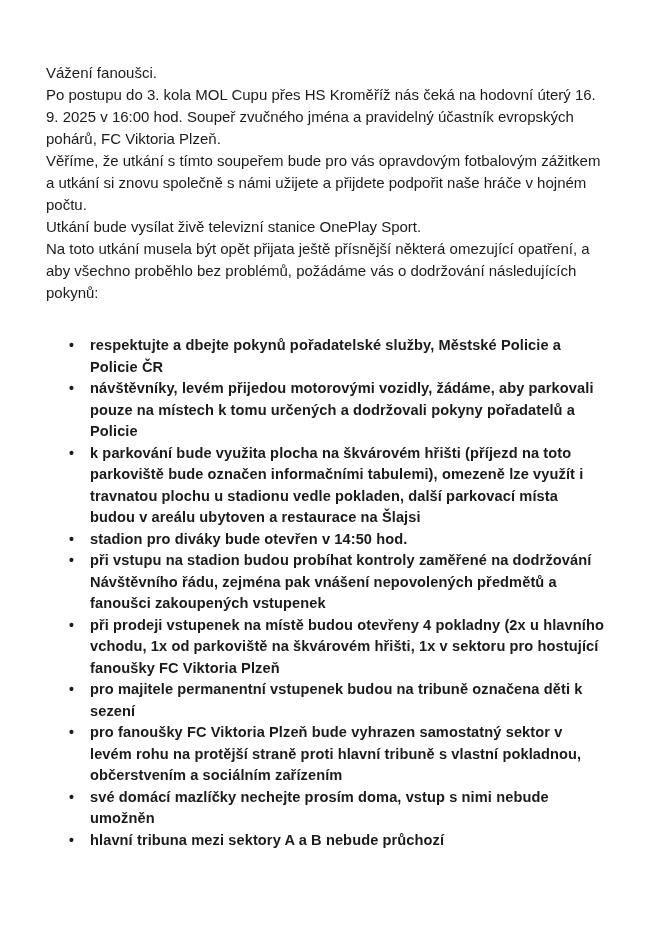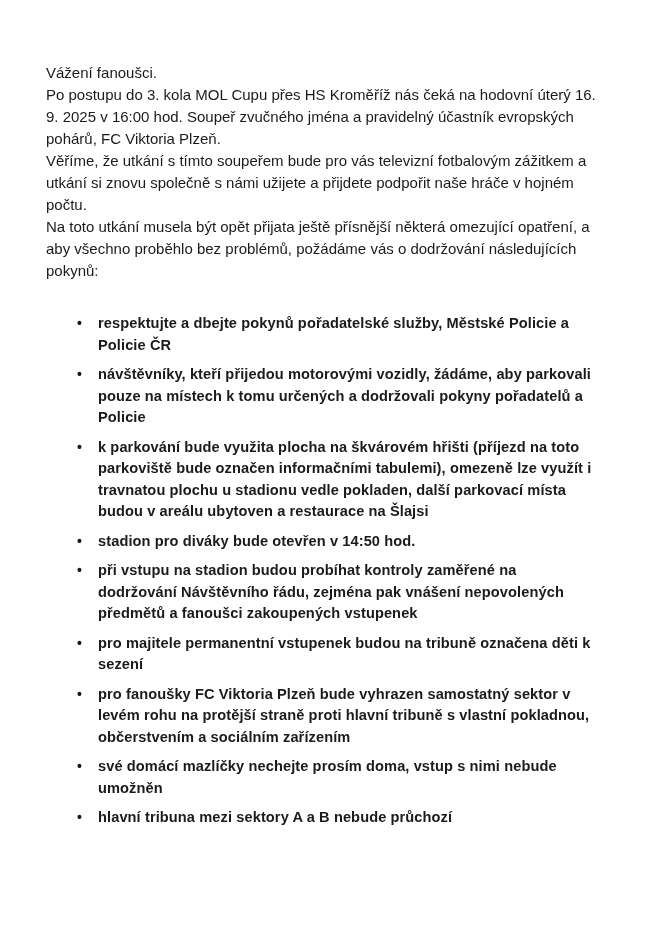--- a/index.html
+++ b/index.html
@@ -30,21 +30,21 @@
   }
   ul.instructions {
     list-style: none;
     margin: 31px 0 0 0;
     padding: 0 0 0 44px;
     max-width: 564px;
     box-sizing: border-box;
   }
   ul.instructions li {
     position: relative;
-    margin: 8px;
+    margin: 0;
     font-size: 14.6px;
     line-height: 21.5px;
     font-weight: 700;
     letter-spacing: 0.1px;
   }
   ul.instructions li::before {
     content: "\2022";
     position: absolute;
     left: -21px;
     top: 0;
@@ -53,28 +53,30 @@
     color: #1b1b1b;
   }
 </style>
 </head>
 <body>
 
 <div class="page">
   <div class="intro">
     <p>Vážení fanoušci.</p>
     <p>Po postupu do 3. kola MOL Cupu přes HS Kroměříž nás čeká na hodovní úterý 16. 9. 2025 v 16:00 hod. Soupeř zvučného jména a pravidelný účastník evropských pohárů, FC Viktoria Plzeň.</p>
-    <p>Věříme, že utkání s tímto soupeřem bude pro vás televizní fotbalovým zážitkem a utkání si znovu společně s námi užijete a přijdete podpořit naše hráče v hojném počtu.</p>
+    <p>Věříme, že utkání s tímto soupeřem bude pro vás opravdovým fotbalovým zážitkem a utkání si znovu společně s námi užijete a přijdete podpořit naše hráče v hojném počtu.</p>
+    <p>Utkání bude vysílat živě televizní stanice OnePlay Sport.</p>
     <p>Na toto utkání musela být opět přijata ještě přísnější některá omezující opatření, a aby všechno proběhlo bez problémů, požádáme vás o dodržování následujících pokynů:</p>
   </div>
 
   <ul class="instructions">
     <li>respektujte a dbejte pokynů pořadatelské služby, Městské Policie a Policie ČR</li>
-    <li>návštěvníky, kteří přijedou motorovými vozidly, žádáme, aby parkovali pouze na místech k tomu určených a dodržovali pokyny pořadatelů a Policie</li>
+    <li>návštěvníky, levém přijedou motorovými vozidly, žádáme, aby parkovali pouze na místech k tomu určených a dodržovali pokyny pořadatelů a Policie</li>
     <li>k parkování bude využita plocha na škvárovém hřišti (příjezd na toto parkoviště bude označen informačními tabulemi), omezeně lze využít i travnatou plochu u stadionu vedle pokladen, další parkovací místa budou v areálu ubytoven a restaurace na Šlajsi</li>
     <li>stadion pro diváky bude otevřen v 14:50 hod.</li>
     <li>při vstupu na stadion budou probíhat kontroly zaměřené na dodržování Návštěvního řádu, zejména pak vnášení nepovolených předmětů a fanoušci zakoupených vstupenek</li>
+    <li>při prodeji vstupenek na místě budou otevřeny 4 pokladny (2x u hlavního vchodu, 1x od parkoviště na škvárovém hřišti, 1x v sektoru pro hostující fanoušky FC Viktoria Plzeň</li>
     <li>pro majitele permanentní vstupenek budou na tribuně označena děti k sezení</li>
     <li>pro fanoušky FC Viktoria Plzeň bude vyhrazen samostatný sektor v levém rohu na protější straně proti hlavní tribuně s vlastní pokladnou, občerstvením a sociálním zařízením</li>
     <li>své domácí mazlíčky nechejte prosím doma, vstup s nimi nebude umožněn</li>
     <li>hlavní tribuna mezi sektory A a B nebude průchozí</li>
   </ul>
 </div>
 
 </body></html>

